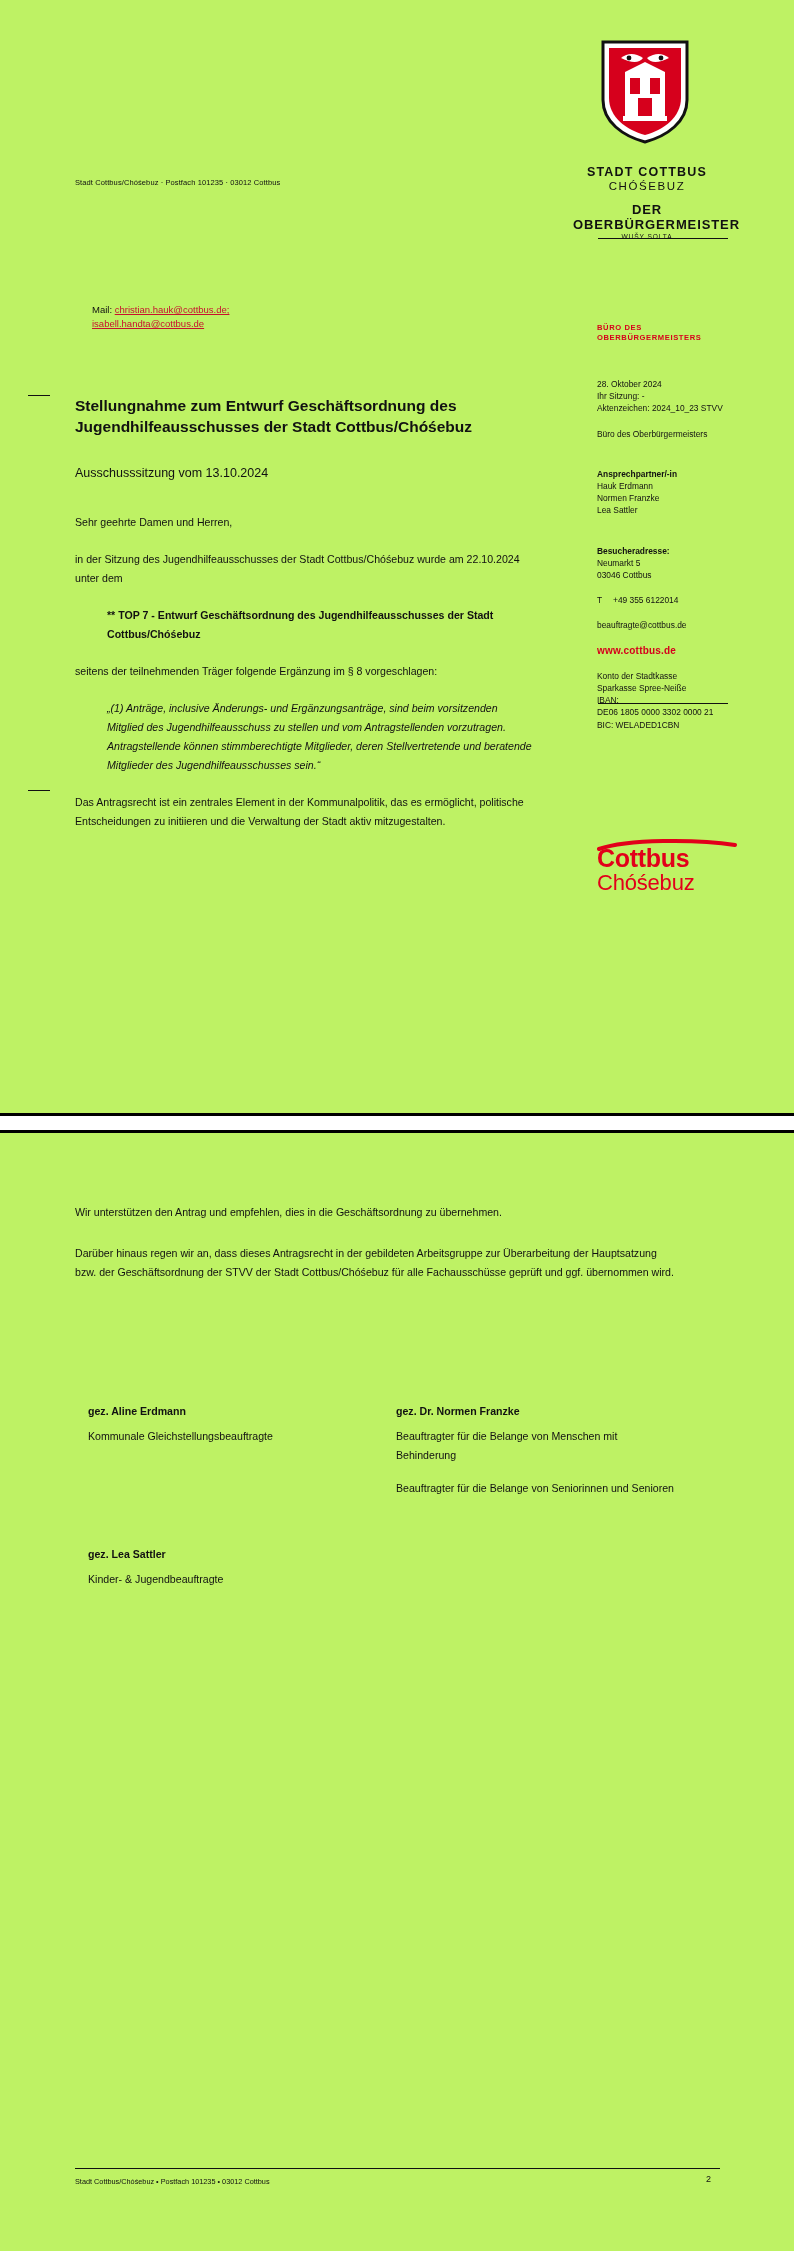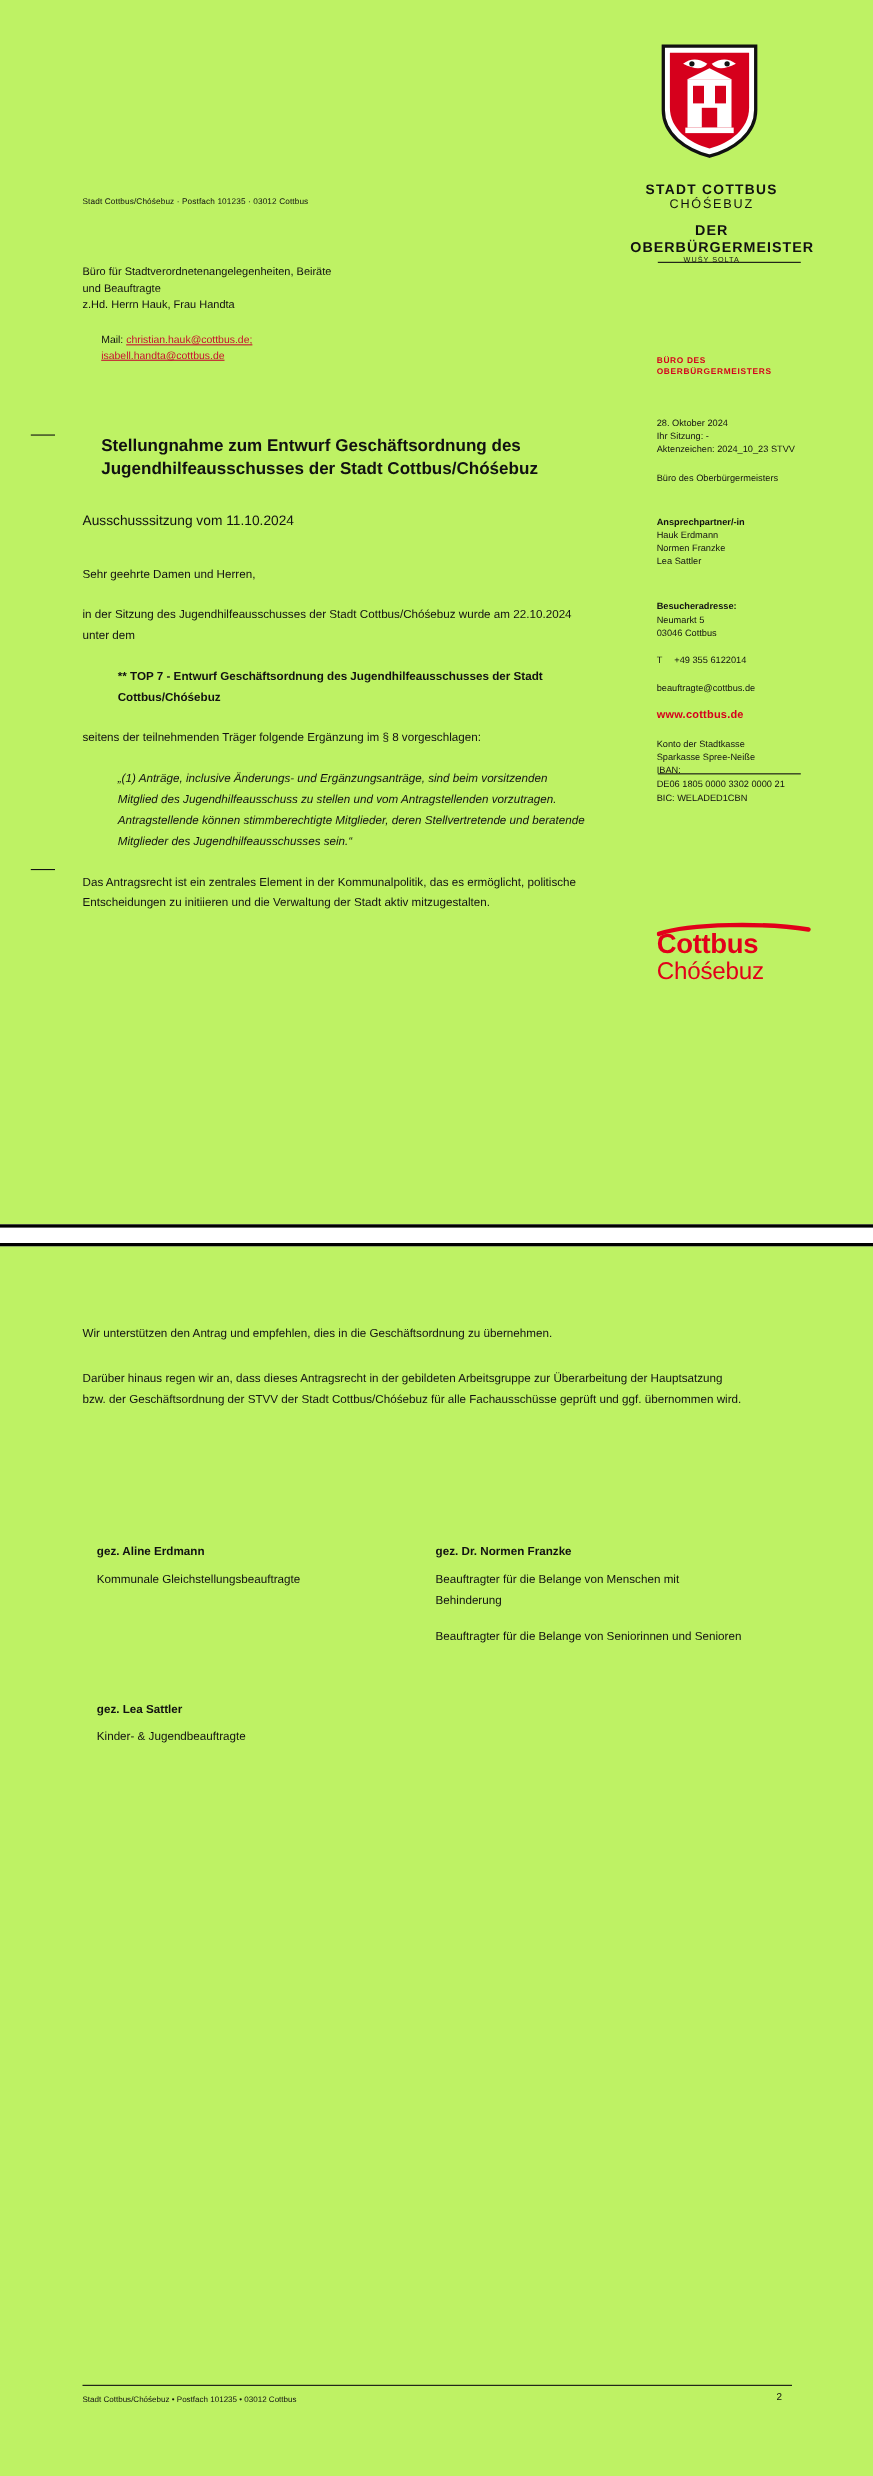--- a/index.html
+++ b/index.html
@@ -180,21 +180,20 @@
   
   .title {
     position: absolute;
     left: 75px;
     top: 395px;
     width: 470px;
     font-size: 15.5px;
     font-weight: bold;
     line-height: 21px;
     color: #111;
-    margin-left: 17px;
   }
   .subtitle {
     position: absolute;
     left: 75px;
     top: 465px;
     width: 470px;
     font-size: 12.5px;
     line-height: 17px;
     color: #111;
   }
@@ -304,25 +303,20 @@
     <div class="brand-city2">CHÓŚEBUZ</div>
     <div class="brand-role">DER OBERBÜRGERMEISTER</div>
     <div class="brand-role2">WUŠY SOLTA</div>
   </div>
 
   <div class="rule-right"></div>
   <div class="rule-right2"></div>
 
   <div class="sender-line">Stadt Cottbus/Chóśebuz · Postfach 101235 · 03012 Cottbus</div>
 
-  <div class="addr">
-    <div>Büro für Stadtverordnetenangelegenheiten, Beiräte</div>
-    <div>und Beauftragte</div>
-    <div>z.Hd. Herrn Hauk, Frau Handta</div>
-  </div>
 
   <div class="mailblock">
     <span class="lbl">Mail:</span>
     <a href="#">christian.hauk@cottbus.de;</a><br>
     <a href="#">isabell.handta@cottbus.de</a>
   </div>
 
   <div class="dept">
     <div>BÜRO DES</div>
     <div>OBERBÜRGERMEISTERS</div>
@@ -373,21 +367,21 @@
   </div>
   <div class="logo-red">
     <div class="lr-top">Cottbus</div>
     <div class="lr-bot">Chóśebuz</div>
   </div>
 
   <div class="tick tick-1"></div>
   <div class="tick tick-2"></div>
 
   <div class="title">Stellungnahme zum Entwurf Geschäftsordnung des Jugendhilfeausschusses der Stadt Cottbus/Chóśebuz</div>
-  <div class="subtitle">Ausschusssitzung vom 11.10.2024</div>
+  <div class="subtitle">Ausschusssitzung vom 13.10.2024</div>
 
   <div class="body">
     <p>Sehr geehrte Damen und Herren,</p>
     <p>in der Sitzung des Jugendhilfeausschusses der Stadt Cottbus/Chóśebuz wurde am 22.10.2024 unter dem</p>
     <p class="bold-ind">** TOP 7 - Entwurf Geschäftsordnung des Jugendhilfeausschusses der Stadt Cottbus/Chóśebuz</p>
     <p>seitens der teilnehmenden Träger folgende Ergänzung im § 8 vorgeschlagen:</p>
     <p class="quote">„(1) Anträge, inclusive Änderungs- und Ergänzungsanträge, sind beim vorsitzenden Mitglied des Jugendhilfeausschuss zu stellen und vom Antragstellenden vorzutragen. Antragstellende können stimmberechtigte Mitglieder, deren Stellvertretende und beratende Mitglieder des Jugendhilfeausschusses sein.“</p>
     <p>Das Antragsrecht ist ein zentrales Element in der Kommunalpolitik, das es ermöglicht, politische Entscheidungen zu initiieren und die Verwaltung der Stadt aktiv mitzugestalten.</p>
   </div>
 

